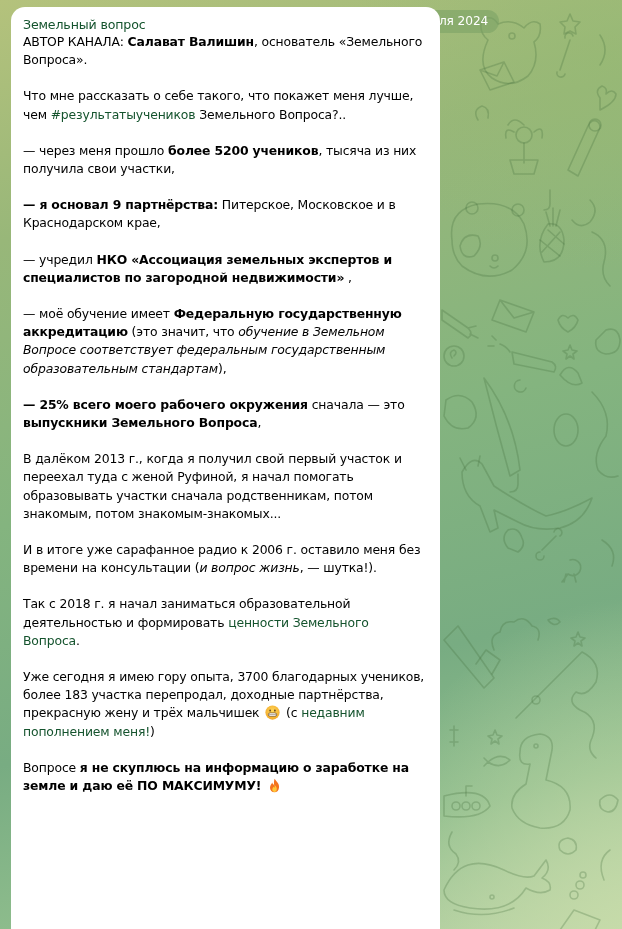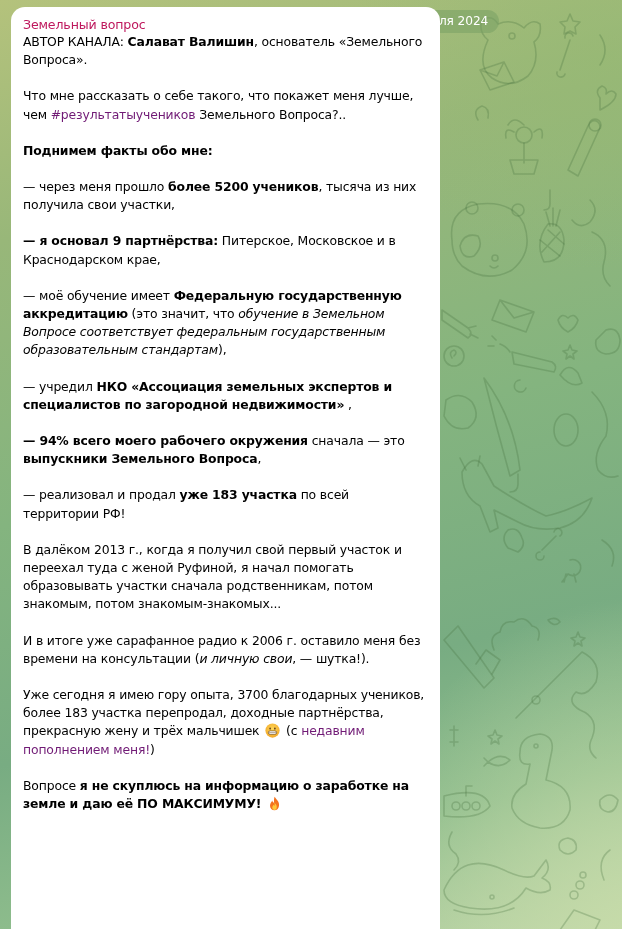--- a/index.html
+++ b/index.html
@@ -34,31 +34,31 @@
     background: #ffffff;
     border-radius: 14px 14px 0 0;
     box-sizing: border-box;
     padding: 9px 12px 0 12px;
     color: #000000;
     font-size: 12.4px;
     line-height: 18.2px;
     letter-spacing: -0.15px;
   }
   .channel-name {
-    color: #be185d;
+    color: #14532d;
     font-size: 12.6px;
     line-height: 17px;
     display: block;
     margin-bottom: 0px;
   }
   .para { margin: 0 0 18px 0; }
   .para:last-child { margin-bottom: 0; }
   b, .b { font-weight: bold; }
   i, .i { font-style: italic; }
-  .link { color: #701a75; cursor: pointer; }
+  .link { color: #14532d; cursor: pointer; }
   .emoji {
     display: inline-block;
     width: 15px;
     height: 15px;
     vertical-align: -3px;
     margin: 0 2px;
   }
 
   .date-pill {
     position: absolute;
@@ -215,57 +215,54 @@
   <span class="channel-name">Земельный вопрос</span>
 
   <p class="para">
     <span>АВТОР КАНАЛА: </span><b>Салават Валишин</b><span>, основатель «Земельного Вопроса».</span>
   </p>
 
   <p class="para">
     <span>Что мне рассказать о себе такого, что покажет меня лучше, чем </span><span class="link">#результатыучеников</span><span> Земельного Вопроса?..</span>
   </p>
 
-  <p class="para">
-    <b>Поднимем факты обо мне:</b>
-  </p>
 
 
   <p class="para">
     <span>— через меня прошло </span><b>более 5200 учеников</b><span>, тысяча из них получила свои участки,</span>
   </p>
 
   <p class="para">
     <b>— я основал 9 партнёрства:</b><span> Питерское, Московское и в Краснодарском крае,</span>
   </p>
 
   <p class="para">
+    <span>— учредил </span><b>НКО «Ассоциация земельных экспертов и специалистов по загородной недвижимости»</b><span> ,</span>
+  </p>
+
+  <p class="para">
     <span>— моё обучение имеет </span><b>Федеральную государственную аккредитацию</b><span> (это значит, что </span><i>обучение в Земельном Вопросе соответствует федеральным государственным образовательным стандартам</i><span>),</span>
   </p>
 
   <p class="para">
-    <span>— учредил </span><b>НКО «Ассоциация земельных экспертов и специалистов по загородной недвижимости»</b><span> ,</span>
-  </p>
-
-  <p class="para">
-    <b>— 94% всего моего рабочего окружения</b><span> сначала — это </span><b>выпускники Земельного Вопроса</b><span>,</span>
-  </p>
-
-  <p class="para">
-    <span>— реализовал и продал </span><b>уже 183 участка</b><span> по всей территории РФ!</span>
-  </p>
+    <b>— 25% всего моего рабочего окружения</b><span> сначала — это </span><b>выпускники Земельного Вопроса</b><span>,</span>
+  </p>
+
 
   <p class="para">
     <span>В далёком 2013 г., когда я получил свой первый участок и переехал туда с женой Руфиной, я начал помогать образовывать участки сначала родственникам, потом знакомым, потом знакомым-знакомых...</span>
   </p>
 
   <p class="para">
-    <span>И в итоге уже сарафанное радио к 2006 г. оставило меня без времени на консультации (</span><i>и личную свои</i><span>, — шутка!).</span>
-  </p>
-
+    <span>И в итоге уже сарафанное радио к 2006 г. оставило меня без времени на консультации (</span><i>и вопрос жизнь</i><span>, — шутка!).</span>
+  </p>
+
+  <p class="para">
+    <span>Так с 2018 г. я начал заниматься образовательной деятельностью и формировать </span><span class="link">ценности Земельного Вопроса</span><span>.</span>
+  </p>
 
   <p class="para">
     <span>Уже сегодня я имею гору опыта, 3700 благодарных учеников, более 183 участка перепродал, доходные партнёрства, прекрасную жену и трёх мальчишек </span><svg class="emoji" viewBox="0 0 20 20">
         <defs>
           <radialGradient id="gf" cx="50%" cy="40%" r="60%">
             <stop offset="0" stop-color="#ffd85a"></stop>
             <stop offset="1" stop-color="#f2a92a"></stop>
           </radialGradient>
         </defs>
         <circle cx="10" cy="10" r="9.5" fill="url(#gf)"></circle>

